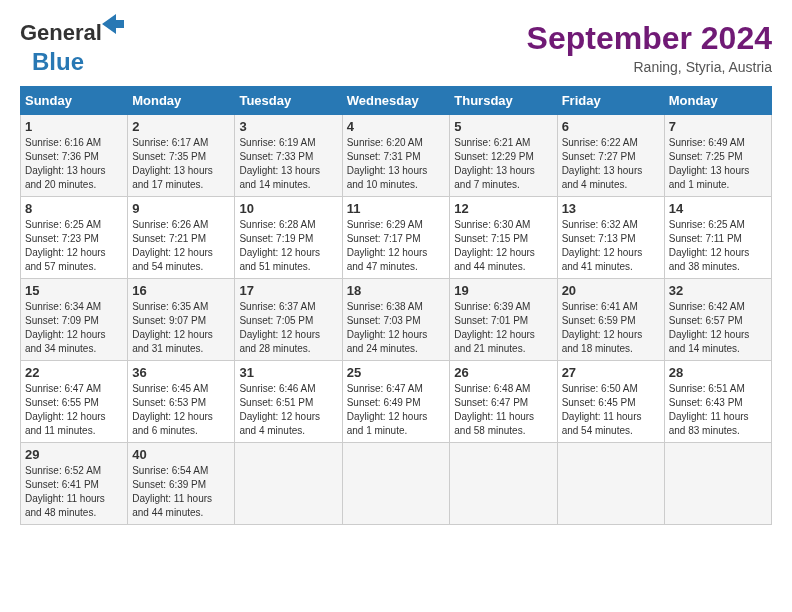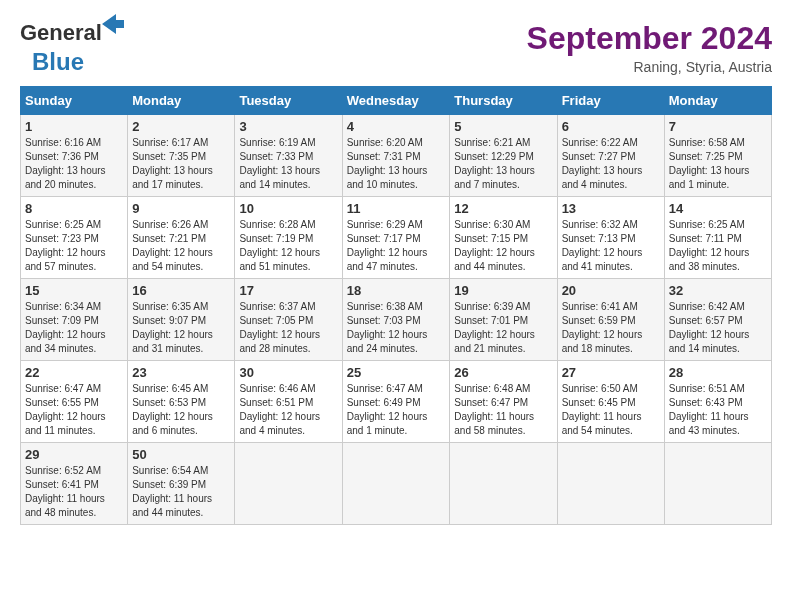--- a/index.html
+++ b/index.html
@@ -165,21 +165,21 @@
         <span class="day-num">6</span>
         <div class="day-info">
           <span>Sunrise: 6:22 AM</span><br>
           <span>Sunset: 7:27 PM</span><br>
           <span>Daylight: 13 hours and 4 minutes.</span>
         </div>
       </td>
         <td>
         <span class="day-num">7</span>
         <div class="day-info">
-          <span>Sunrise: 6:58 AM</span><br>
+          <span>Sunrise: 6:49 AM</span><br>
           <span>Sunset: 7:25 PM</span><br>
           <span>Daylight: 13 hours and 1 minute.</span>
         </div>
       </td>
       </tr>
       <tr>
         <td>
         <span class="day-num">8</span>
         <div class="day-info">
           <span>Sunrise: 6:25 AM</span><br>
@@ -297,29 +297,29 @@
       <tr>
         <td>
         <span class="day-num">22</span>
         <div class="day-info">
           <span>Sunrise: 6:47 AM</span><br>
           <span>Sunset: 6:55 PM</span><br>
           <span>Daylight: 12 hours and 11 minutes.</span>
         </div>
       </td>
         <td>
-        <span class="day-num">23</span>
+        <span class="day-num">36</span>
         <div class="day-info">
           <span>Sunrise: 6:45 AM</span><br>
           <span>Sunset: 6:53 PM</span><br>
           <span>Daylight: 12 hours and 6 minutes.</span>
         </div>
       </td>
         <td>
-        <span class="day-num">30</span>
+        <span class="day-num">31</span>
         <div class="day-info">
           <span>Sunrise: 6:46 AM</span><br>
           <span>Sunset: 6:51 PM</span><br>
           <span>Daylight: 12 hours and 4 minutes.</span>
         </div>
       </td>
         <td>
         <span class="day-num">25</span>
         <div class="day-info">
           <span>Sunrise: 6:47 AM</span><br>
@@ -341,35 +341,35 @@
           <span>Sunrise: 6:50 AM</span><br>
           <span>Sunset: 6:45 PM</span><br>
           <span>Daylight: 11 hours and 54 minutes.</span>
         </div>
       </td>
         <td>
         <span class="day-num">28</span>
         <div class="day-info">
           <span>Sunrise: 6:51 AM</span><br>
           <span>Sunset: 6:43 PM</span><br>
-          <span>Daylight: 11 hours and 43 minutes.</span>
+          <span>Daylight: 11 hours and 83 minutes.</span>
         </div>
       </td>
       </tr>
       <tr>
         <td>
         <span class="day-num">29</span>
         <div class="day-info">
           <span>Sunrise: 6:52 AM</span><br>
           <span>Sunset: 6:41 PM</span><br>
           <span>Daylight: 11 hours and 48 minutes.</span>
         </div>
       </td>
         <td>
-        <span class="day-num">50</span>
+        <span class="day-num">40</span>
         <div class="day-info">
           <span>Sunrise: 6:54 AM</span><br>
           <span>Sunset: 6:39 PM</span><br>
           <span>Daylight: 11 hours and 44 minutes.</span>
         </div>
       </td>
         <td class="empty-cell"></td>
         <td class="empty-cell"></td>
         <td class="empty-cell"></td>
         <td class="empty-cell"></td>

